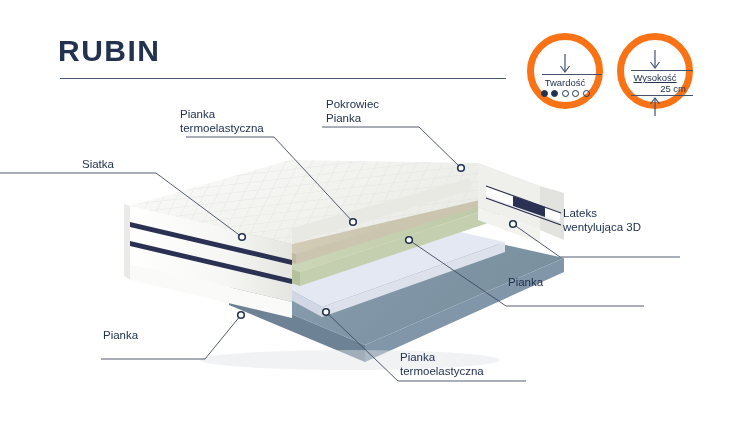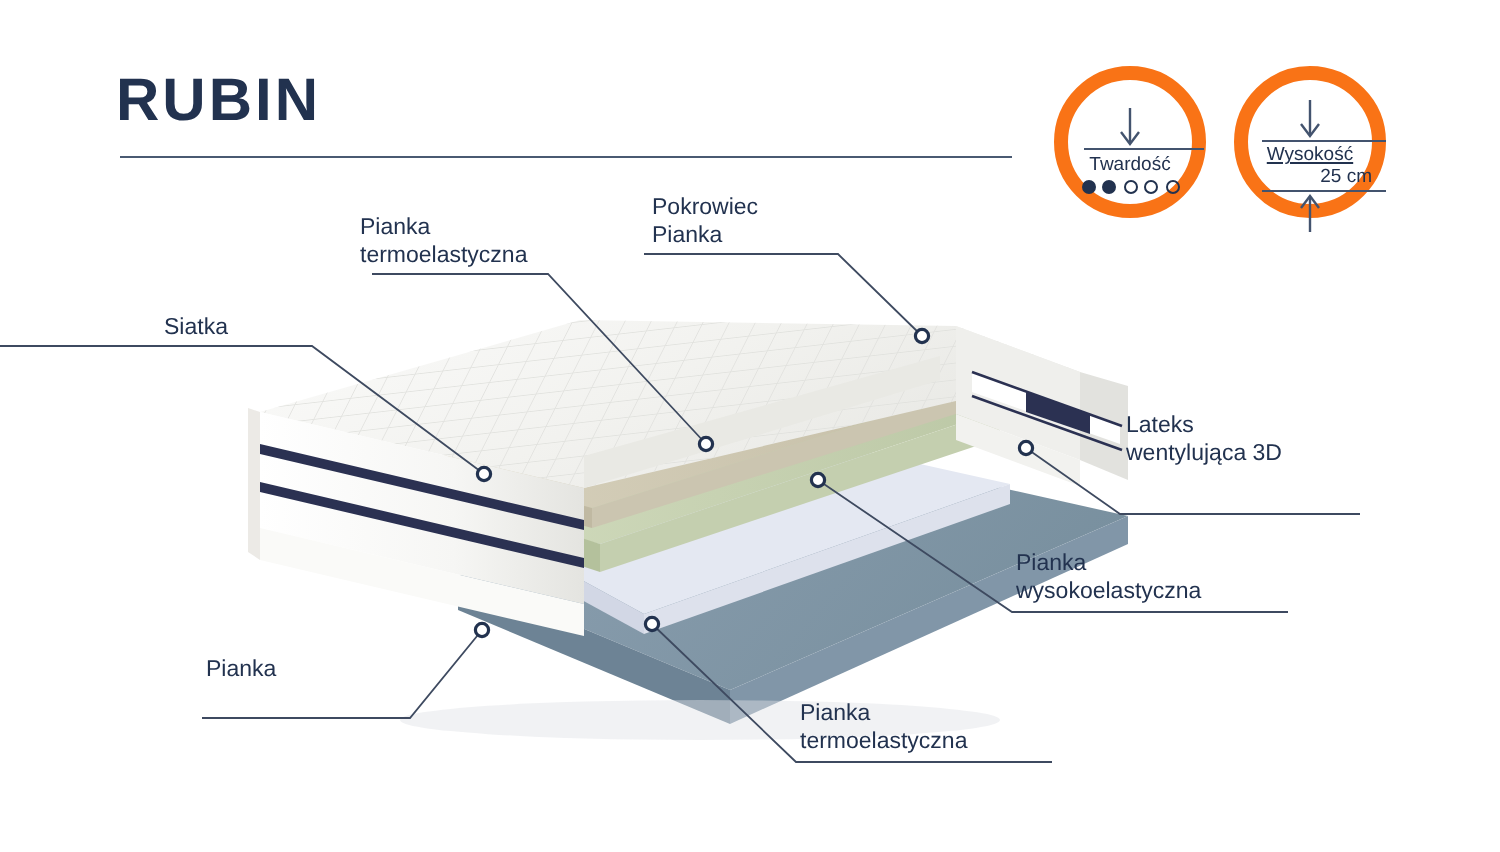--- a/index.html
+++ b/index.html
@@ -296,21 +296,20 @@
     <div>Pianka</div>
   </div>
 
   <div class="callout center" style="left:563px; top:206px; width:120px;">
     <div>Lateks</div>
     <div>wentylująca 3D</div>
   </div>
 
   <div class="callout center" style="left:508px; top:275px; width:136px;">
     <div>Pianka</div>
-    <div>wysokoelastyczna</div>
   </div>
 
   <div class="callout center" style="left:400px; top:350px; width:126px;">
     <div>Pianka</div>
     <div>termoelastyczna</div>
   </div>
 
   <div class="callout center" style="left:103px; top:328px; width:102px;">
     <div>Pianka</div>
   </div>

